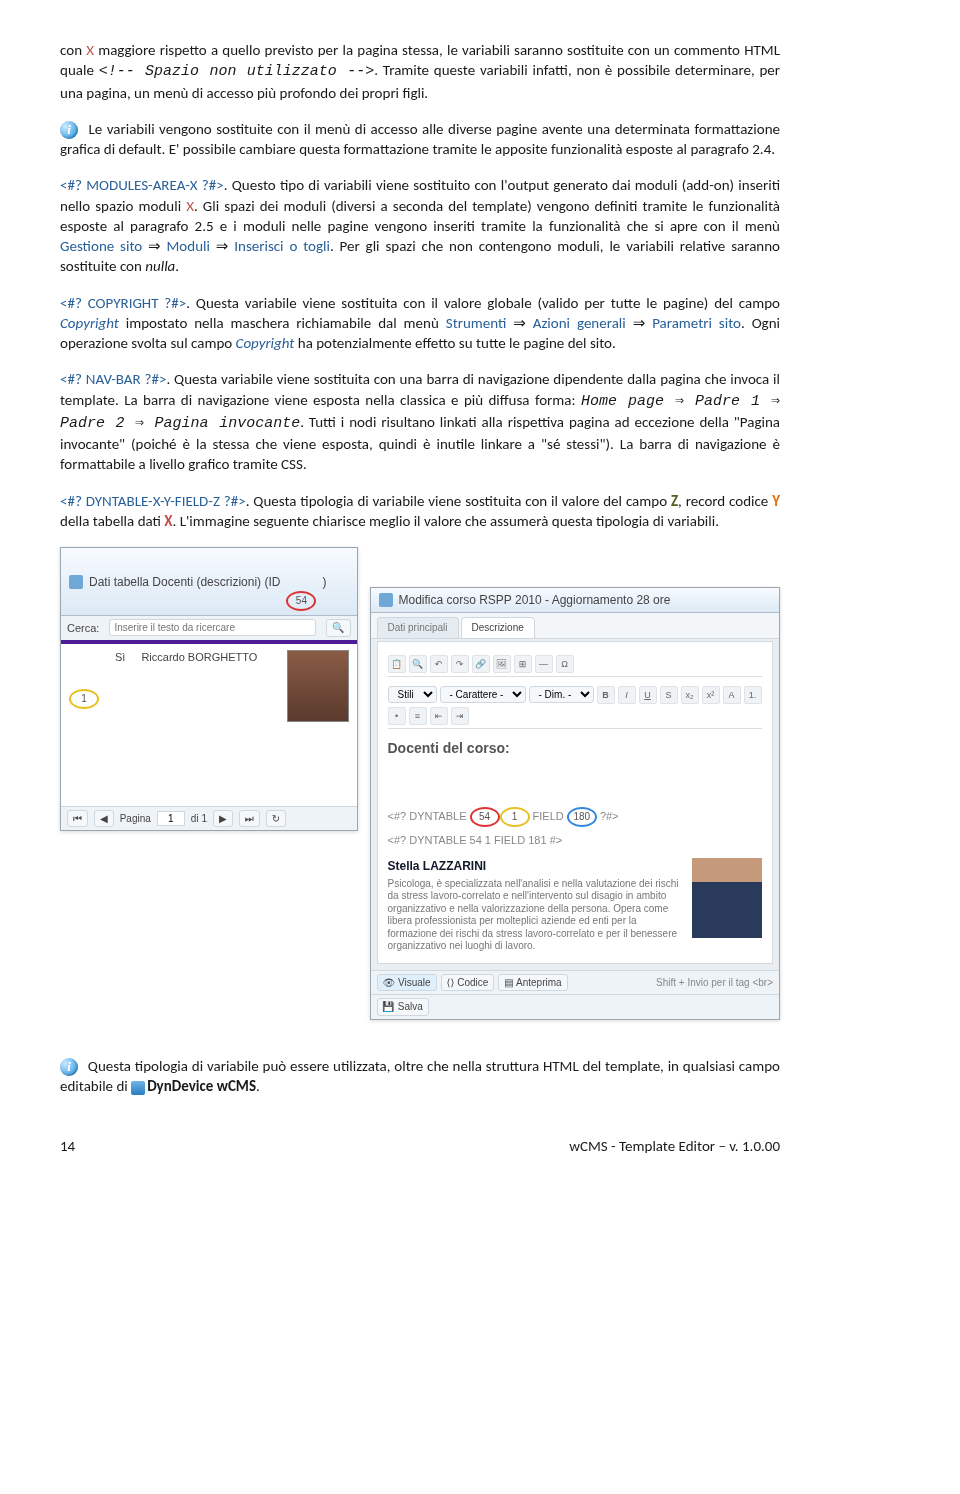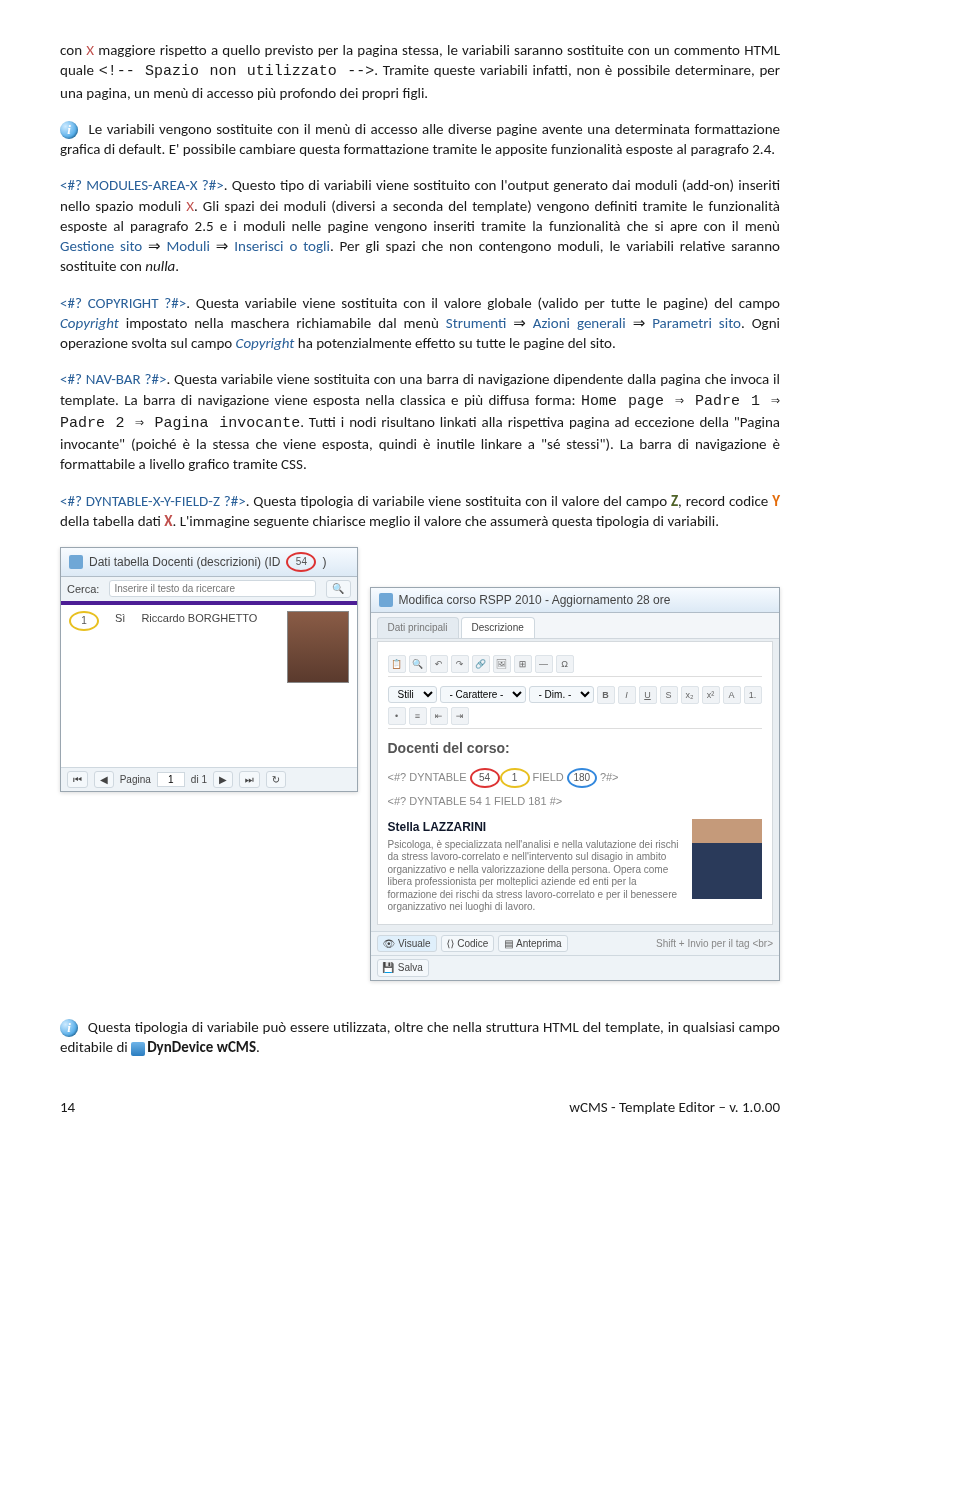--- a/index.html
+++ b/index.html
@@ -7,21 +7,21 @@
     font-size:15px;
     color:#1a1a1a;
     margin:0;
     padding:40px 60px 20px 60px;
     width:840px;
     box-sizing:border-box;
     line-height:1.35;
     text-align:justify;
   }
   p{margin:0 0 16px 0;}
-  .mono{font-family:"Courier New",monospace;}
+  .mono{font-family:"Courier New",monospace;font-style:italic;}
   .blue{color:#2a6099;}
   .red{color:#c0504d;}
   .orange{color:#e46c0a;}
   .green{color:#4f6228;}
   .italic{font-style:italic;}
   .info-icon{
     display:inline-block;
     width:18px;height:18px;
     border-radius:50%;
     background:radial-gradient(circle at 30% 30%,#cdeaff,#4aa8e8 70%,#2a7dc0);
@@ -66,21 +66,21 @@
     border-bottom:1px solid #b0bcc7;
     padding:4px 8px;
     display:flex;
     align-items:center;
     gap:6px;
     font-size:12px;
   }
   .app-title .ico{width:14px;height:14px;background:#6fa7d6;border-radius:2px;}
   .toolbar{background:#eef3f7;border-bottom:4px solid #4c1d95;padding:3px 6px;display:flex;gap:10px;align-items:center;}
   .btn-sm{background:#f4f8fb;border:1px solid #cfd8df;border-radius:3px;padding:1px 5px;font-size:10px;}
-  .circle{border-radius:50%;border:2px solid;display:inline-flex;align-items:center;justify-content:center;min-width:20px;height:16px;padding:0 3px;font-size:10px;}
+  .circle{border-radius:50%;border:2px solid;display:inline-flex;align-items:center;justify-content:center;min-width:20px;height:16px;padding:0 3px;font-size:10px;margin-top:39px;}
   .c-red{border-color:#d33;color:#555;}
   .c-blue{border-color:#38d;color:#555;}
   .c-yellow{border-color:#e8c020;color:#555;}
   .avatar{background:linear-gradient(#8a5c46,#5a3a2d);border:1px solid #888;}
   .editor-body{background:#fff;border:1px solid #d4d9dd;margin:6px;padding:10px;font-size:11px;color:#555;}
   .editor-toolbar{display:flex;flex-wrap:wrap;gap:3px;align-items:center;border-bottom:1px solid #ddd;padding:3px 0;margin-bottom:6px;}
   .editor-toolbar .tbtn{width:16px;height:16px;background:#f0f3f6;border:1px solid #dde3e8;border-radius:2px;font-size:9px;line-height:16px;text-align:center;color:#666;}
   .shot-wrap{display:flex;gap:12px;align-items:flex-start;margin-bottom:36px;}
   .paging{background:#eef3f7;border-top:1px solid #cfd8df;padding:3px 6px;display:flex;gap:6px;align-items:center;font-size:10px;}
   .tabstrip{display:flex;gap:2px;padding:4px 6px 0 6px;background:#f3f6f9;border-bottom:1px solid #d0d7dd;font-size:10px;}

